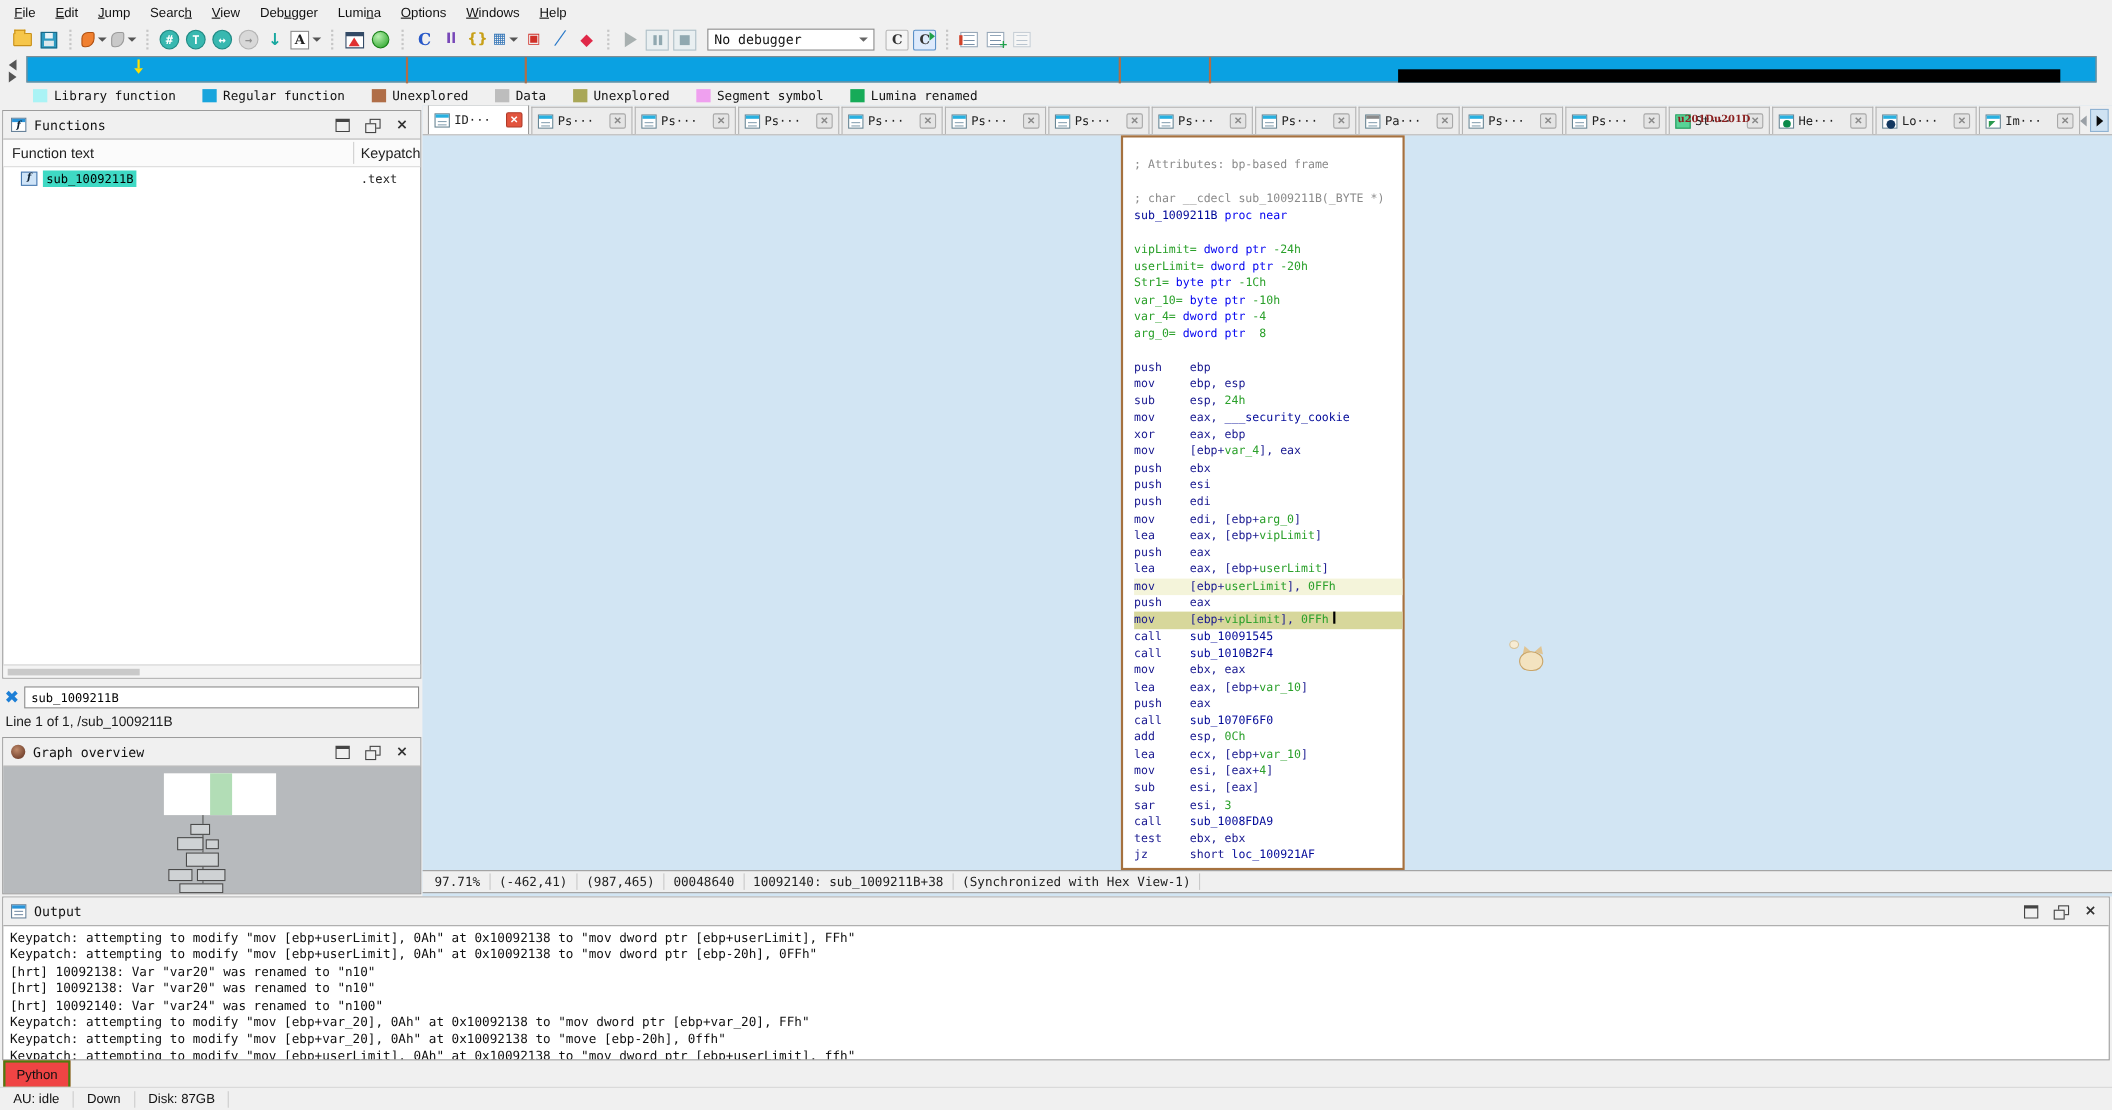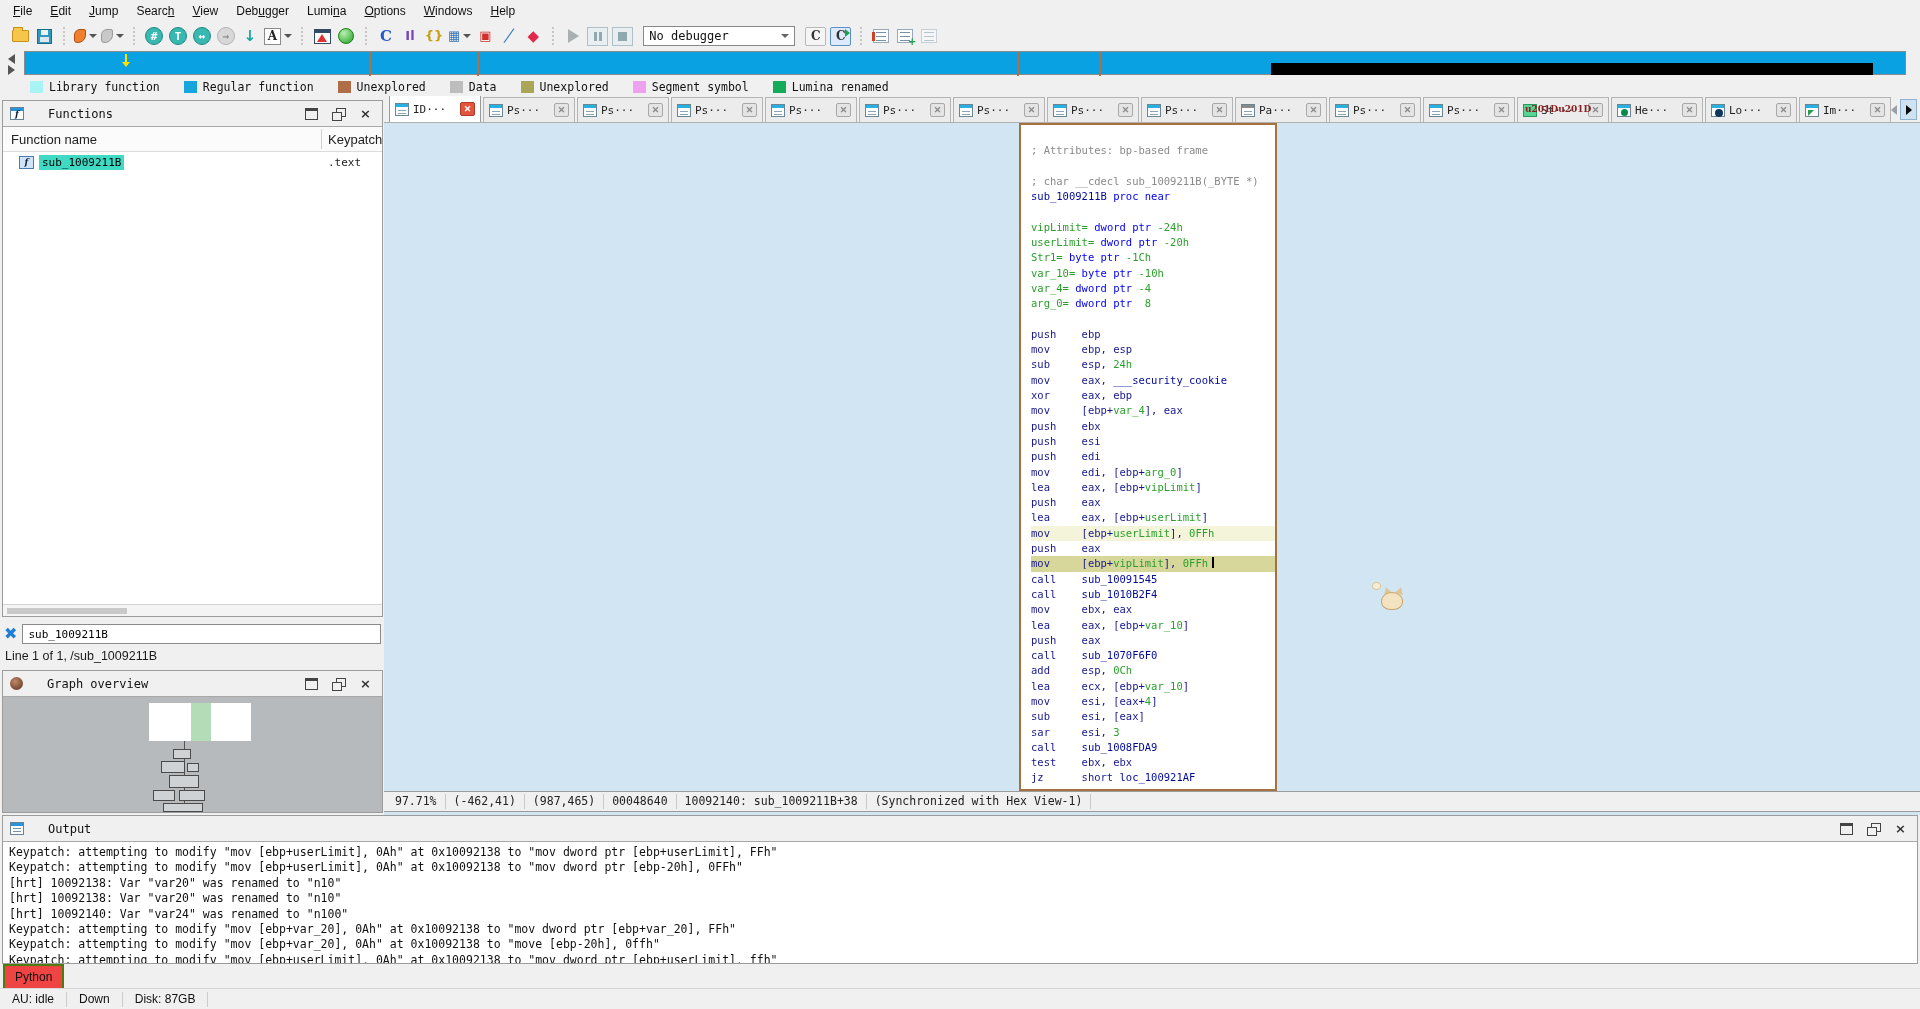--- a/index.html
+++ b/index.html
@@ -63,21 +63,21 @@
   .nb-black{position:absolute;height:12px;top:13px;background:#000}
   .nb-marker{position:absolute;top:2px;width:2px;height:8px;background:#ffe000}
   .nb-marker::after{content:"";position:absolute;left:-3px;top:8px;border-left:4px solid transparent;border-right:4px solid transparent;border-top:5px solid #ffe000}
 
   
   .legend{position:absolute;left:0;top:76px;width:100%;height:21px;display:flex;align-items:center;gap:24px;padding-left:30px;font:11.5px "DejaVu Sans Mono",monospace;color:#111;background:#f0f0f0}
   .lg-item{display:flex;align-items:center;gap:6px}
   .lg-chip{width:13px;height:12px;display:inline-block}
 
   
-  .panel-hd{height:26px;background:#f0f0f0;border-bottom:1px solid #a8a8a8;display:flex;align-items:center;padding:0 7px;gap:24px;font:12px "DejaVu Sans Mono",monospace;color:#111;flex:none}
+  .panel-hd{height:26px;background:#f0f0f0;border-bottom:1px solid #a8a8a8;display:flex;align-items:center;padding:0 7px;gap:7px;font:12px "DejaVu Sans Mono",monospace;color:#111;flex:none}
   .hd-btns{margin-left:auto;display:flex;gap:14px;align-items:center;margin-right:3px}
   .wb{width:13px;height:12px;position:relative;display:inline-block}
   .wb-max::before{content:"";position:absolute;inset:0;border:1px solid #444;border-top-width:3px}
   .wb-rest::before{content:"";position:absolute;left:0px;top:4px;width:8px;height:7px;border:1px solid #444;background:#f0f0f0;z-index:1}
   .wb-rest::after{content:"";position:absolute;left:4px;top:0;width:8px;height:7px;border:1px solid #444}
   .wb-close{font:bold 13px/12px "DejaVu Sans",sans-serif;color:#333;text-align:center}
   .win-ico{width:14px;height:13px;border:1px solid #68829a;background:#fff;position:relative;flex:none}
   .win-ico::before{content:"";position:absolute;left:0;right:0;top:0;height:3px;background:#2893d8}
   .fn-ico::after{content:"f";position:absolute;left:4px;top:2px;font:italic bold 9px/9px "DejaVu Serif",serif;color:#123}
   .out-ico::after{content:"";position:absolute;left:2px;top:5px;width:8px;height:1px;background:#7890a8;box-shadow:0 3px 0 #7890a8}
@@ -311,21 +311,21 @@
   <div class="panel-hd">
     <span class="win-ico fn-ico"></span>
     <span>Functions</span>
     <span class="hd-btns">
       <span class="wb wb-max"></span>
       <span class="wb wb-rest"></span>
       <span class="wb wb-close">×</span>
     </span>
   </div>
   <div class="fn-cols">
-    <span class="fn-col1">Function name</span>
+    <span class="fn-col1">Function text</span>
     <span class="fn-coldiv"></span>
     <span class="fn-col2">Keypatch</span>
   </div>
   <div class="fn-list">
     <div class="fn-row">
       <span class="row-ico">f</span>
       <span class="fn-name">sub_1009211B</span>
       <span class="fn-seg">.text</span>
     </div>
   </div>

